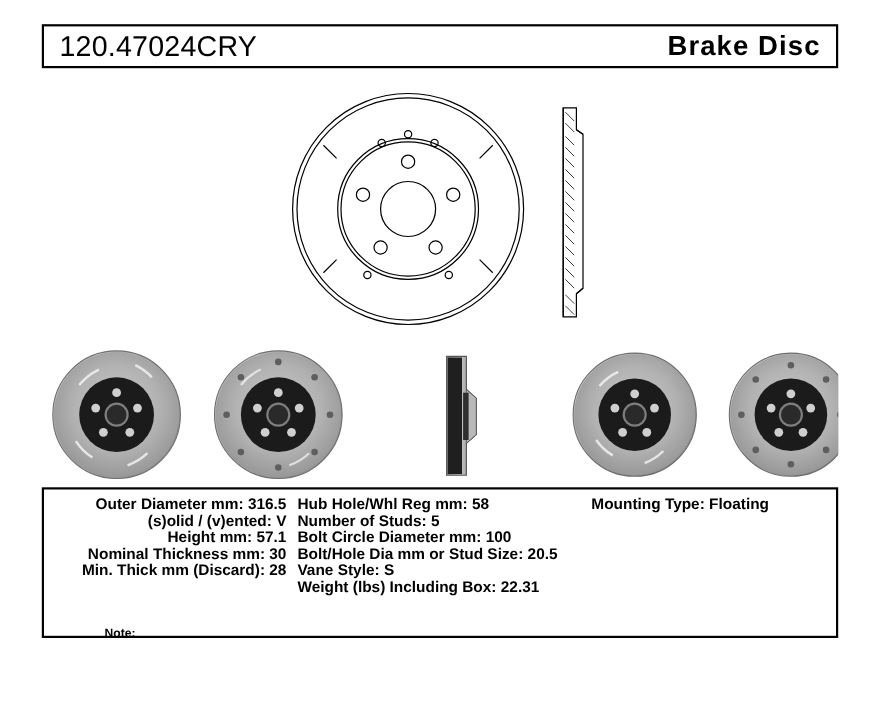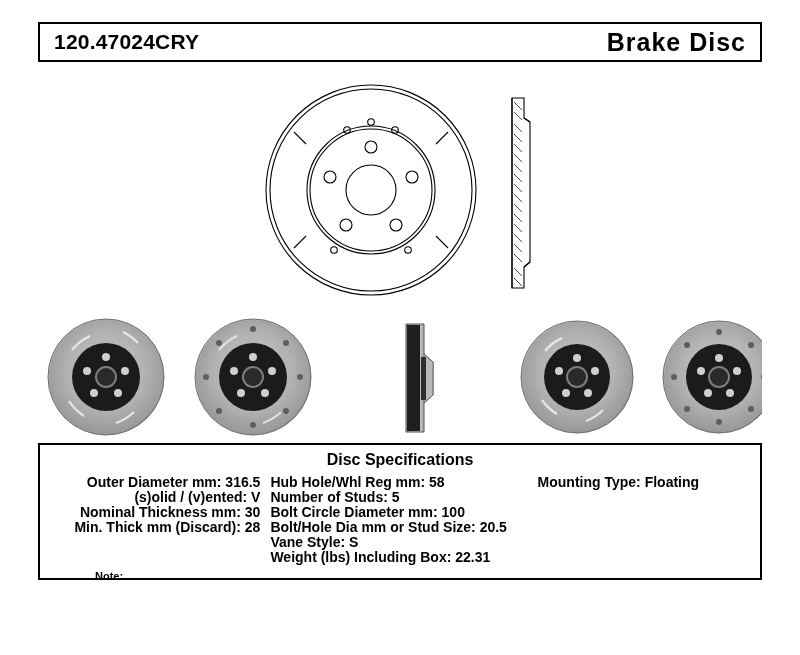--- a/index.html
+++ b/index.html
@@ -21,22 +21,22 @@
     position: absolute;
     left: 38px; top: 22px;
     width: 724px; height: 40px;
     border: 2px solid #000;
     display: flex;
     align-items: center;
     justify-content: space-between;
     padding: 0 14px;
   }
   .header .part {
-    font-size: 21px;
-    font-weight: bold;
+    font-size: 26px;
+    font-weight: normal;
     letter-spacing: .2px;
   }
   .header .kind {
     font-size: 25px;
     font-weight: bold;
     letter-spacing: 1px;
   }
 
   
   .drawing {
@@ -261,31 +261,34 @@
           <circle cx="681" cy="360" r="3"></circle>
           <circle cx="649" cy="347" r="3"></circle>
           <circle cx="636" cy="315" r="3"></circle>
           <circle cx="649" cy="283" r="3"></circle>
         </g>
       </g>
     </svg>
   </div>
 
   <div class="specbox">
-    <div class="spec-title">Disc Specifications</div>
     <div class="spec-cols">
 
       <div class="spec-col col-a">
         <div class="spec-row">
           <span>Outer Diameter mm:</span>
           <span> 316.5</span>
         </div>
         <div class="spec-row">
           <span>(s)olid / (v)ented:</span>
           <span> V</span>
+        </div>
+        <div class="spec-row">
+          <span>Height mm:</span>
+          <span> 57.1</span>
         </div>
         <div class="spec-row">
           <span>Nominal Thickness mm:</span>
           <span> 30</span>
         </div>
         <div class="spec-row">
           <span>Min. Thick mm (Discard):</span>
           <span> 28</span>
         </div>
       </div>

